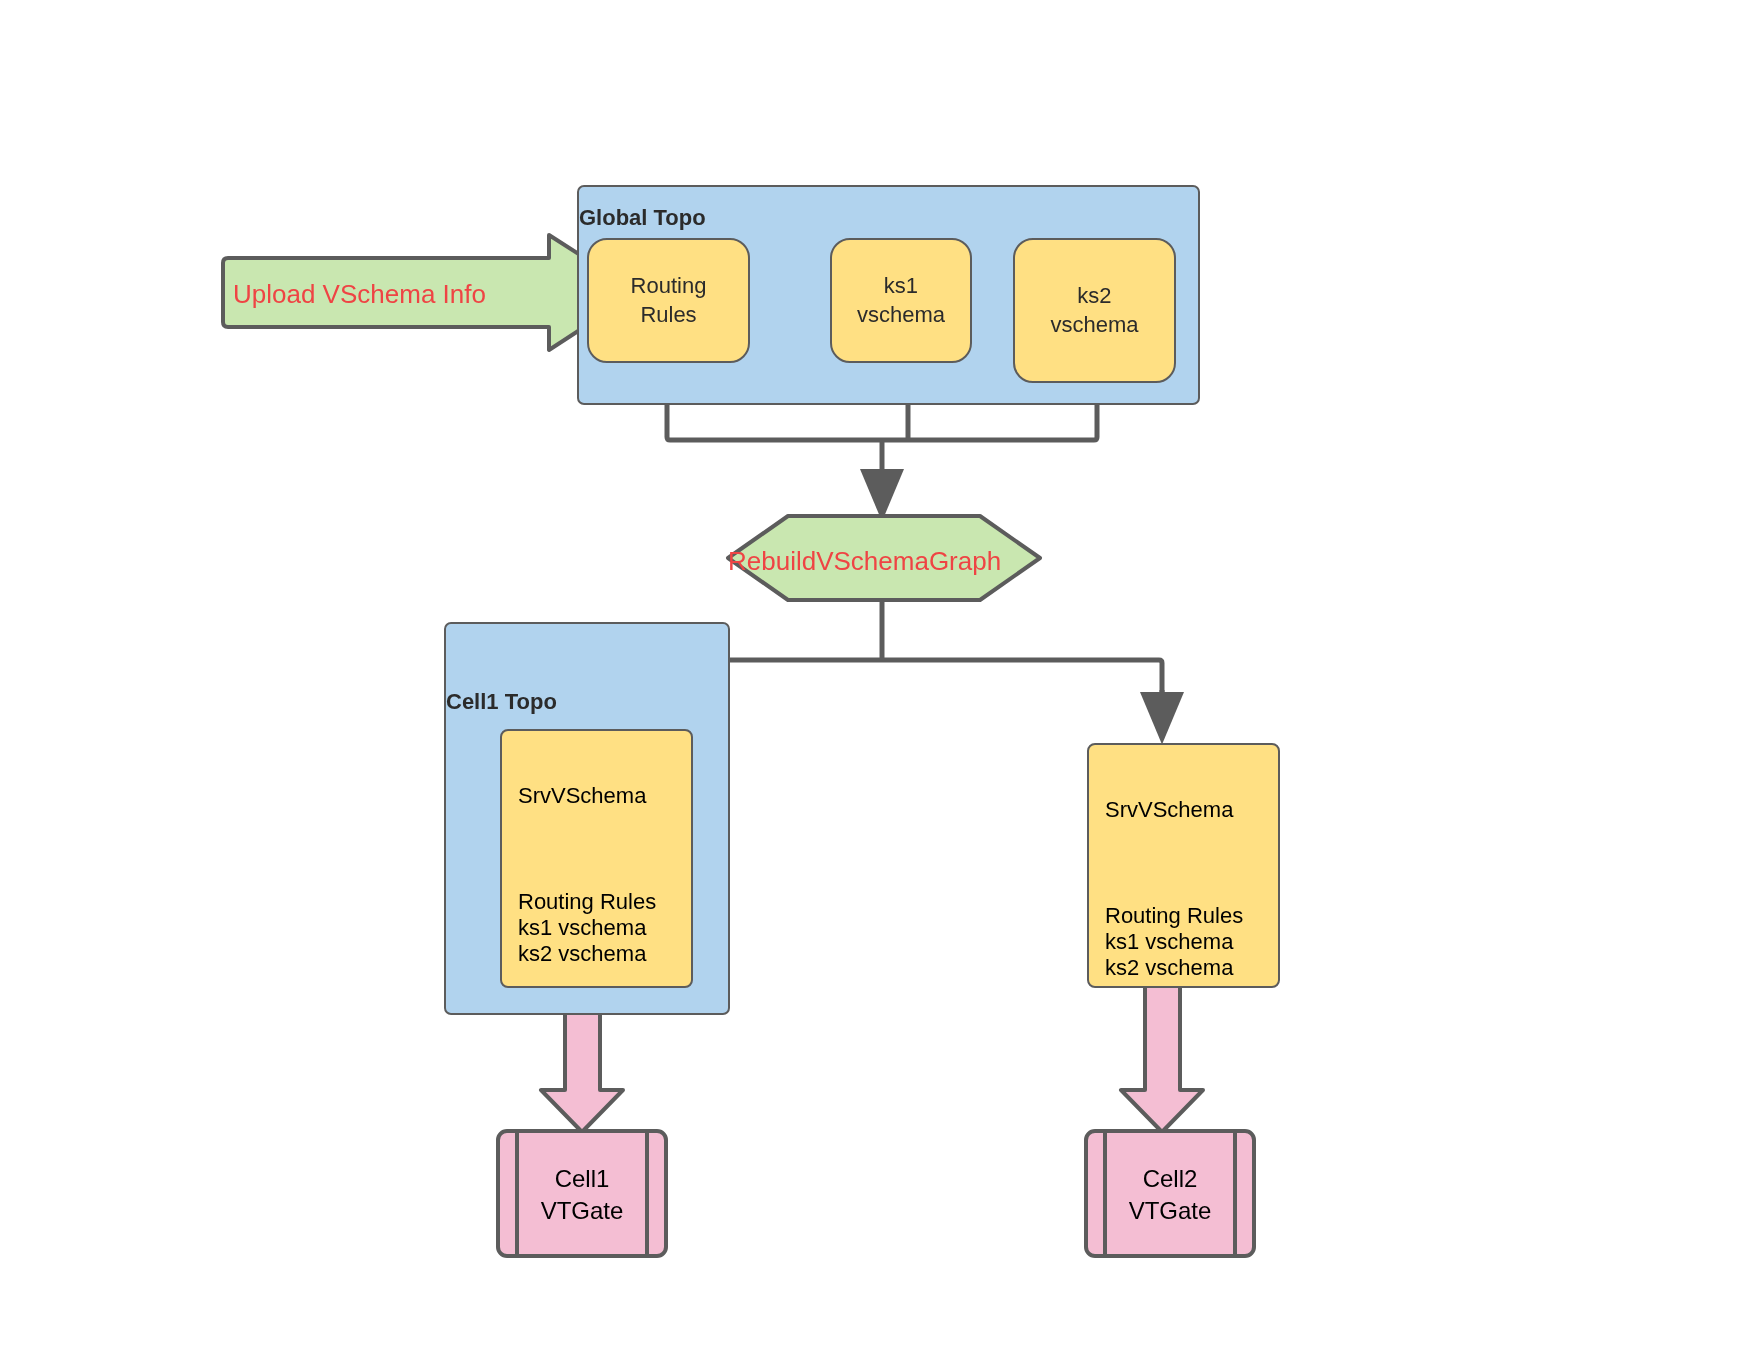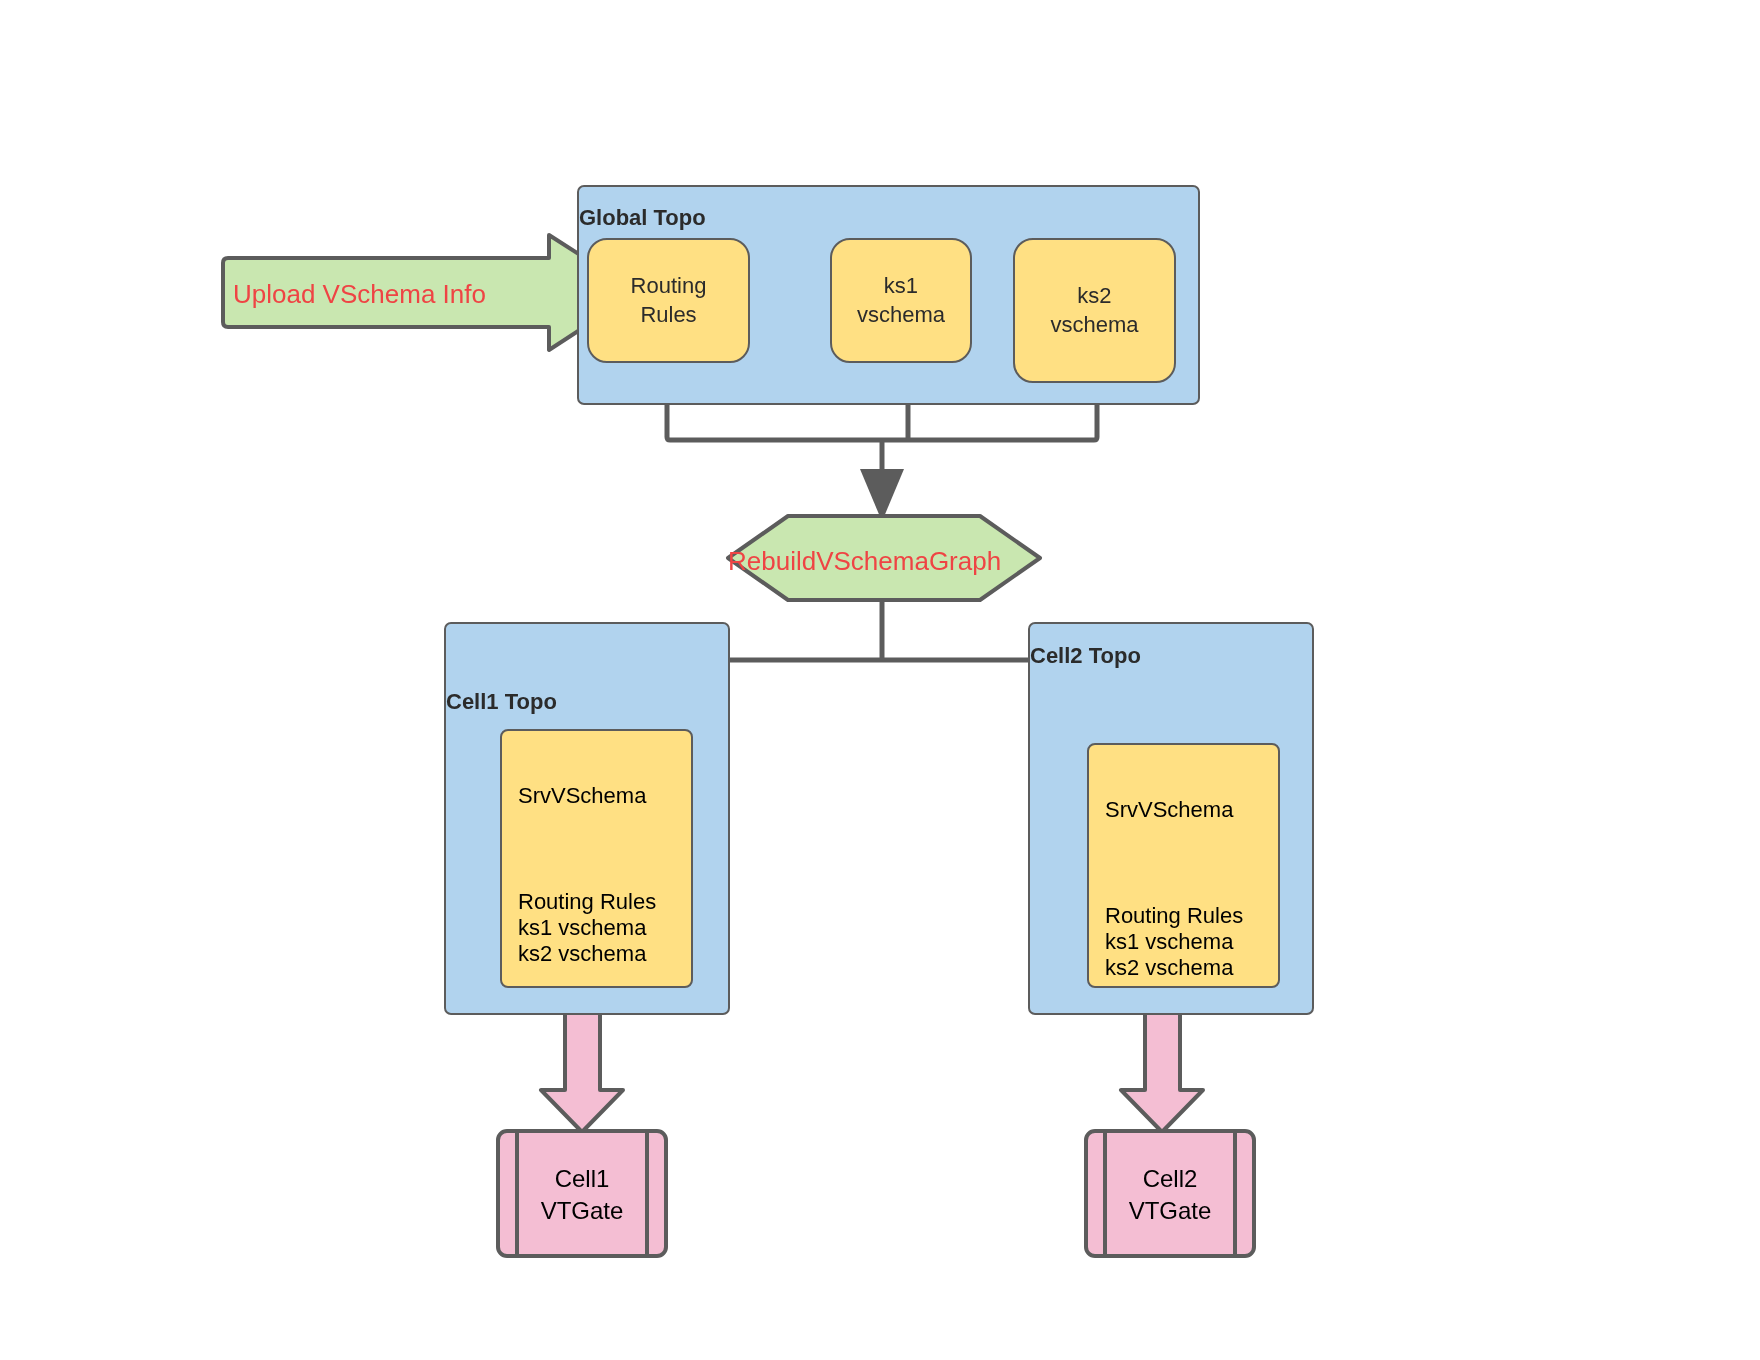--- a/index.html
+++ b/index.html
@@ -149,23 +149,20 @@
     <div>SrvVSchema</div>
     <div style="height:28px;"></div>
     <div>Routing Rules
 ks1 vschema
 ks2 vschema</div>
   </div>
 
   <div class="vtgate-label" style="left:498px; top:1163px; width:168px;">Cell1
 VTGate</div>
 
-  <div class="node container-box" style="left:1028px; top:622px; width:286px; height:393px;">
-    <div class="container-title" style="top:18px;">Cell2 Topo</div>
-  </div>
 
   <div class="yellow-box-multi" style="position:absolute; left:1087px; top:743px; width:173px; height:215px;">
     <div>SrvVSchema</div>
     <div style="height:28px;"></div>
     <div>Routing Rules
 ks1 vschema
 ks2 vschema</div>
   </div>
 
   <div class="vtgate-label" style="left:1086px; top:1163px; width:168px;">Cell2

